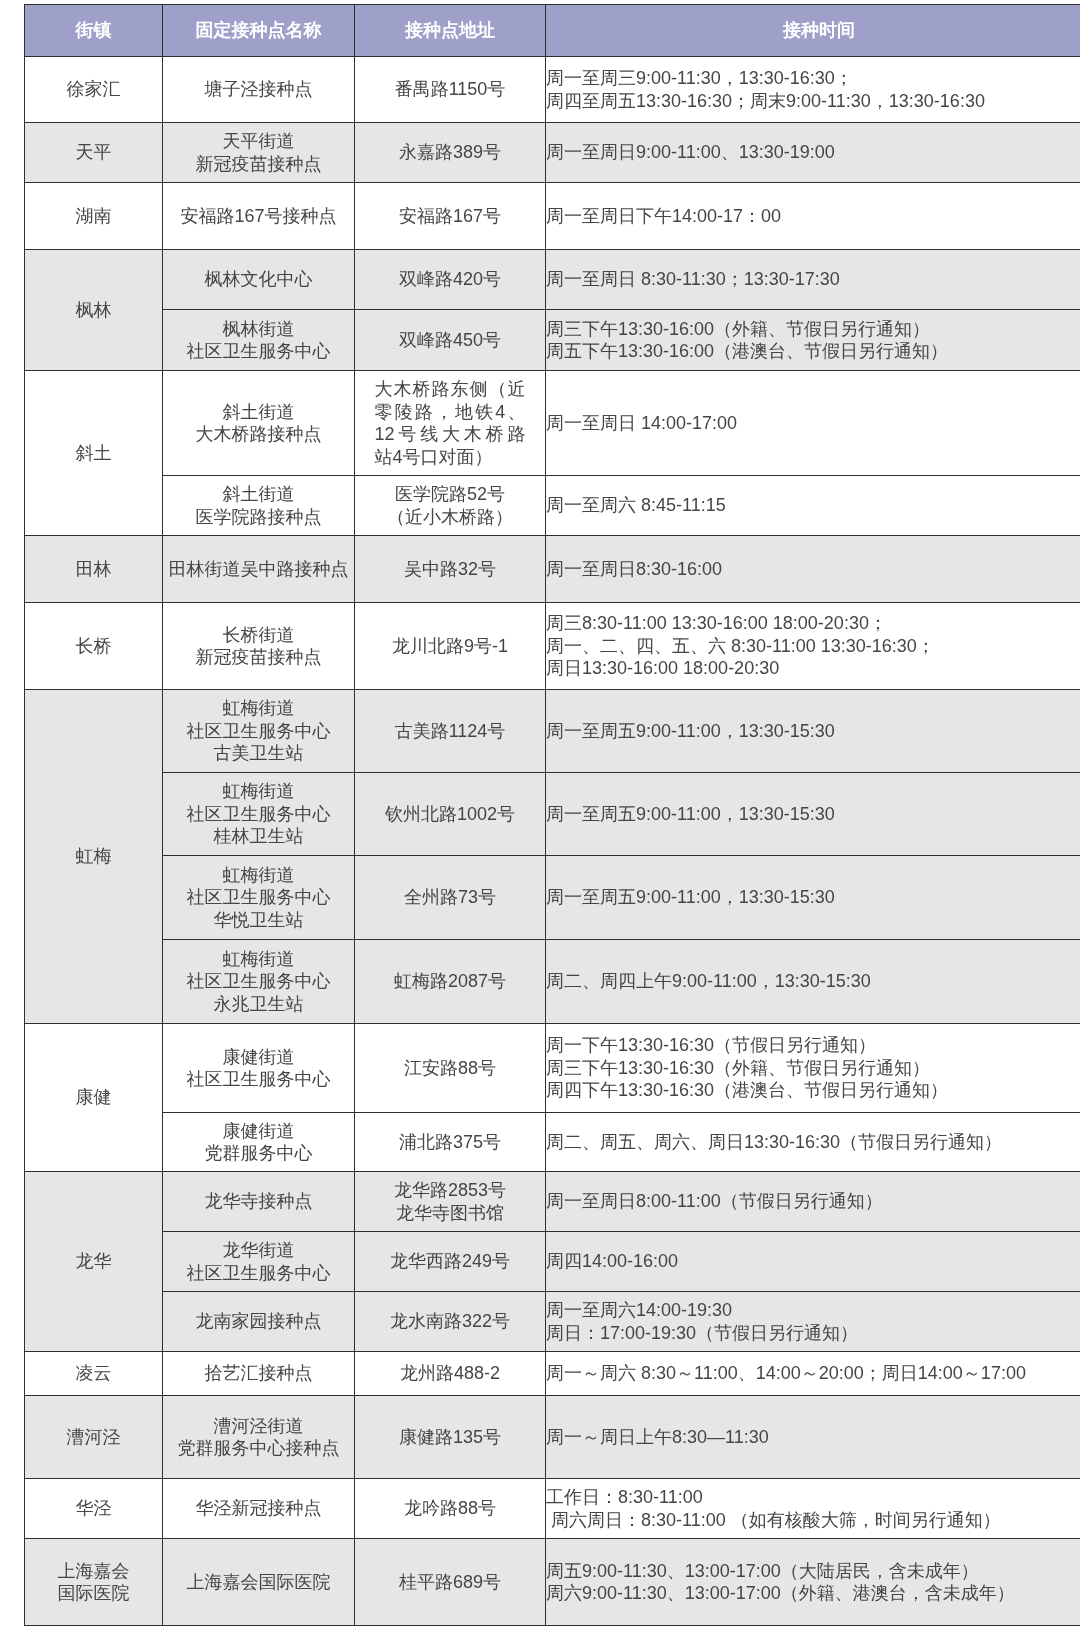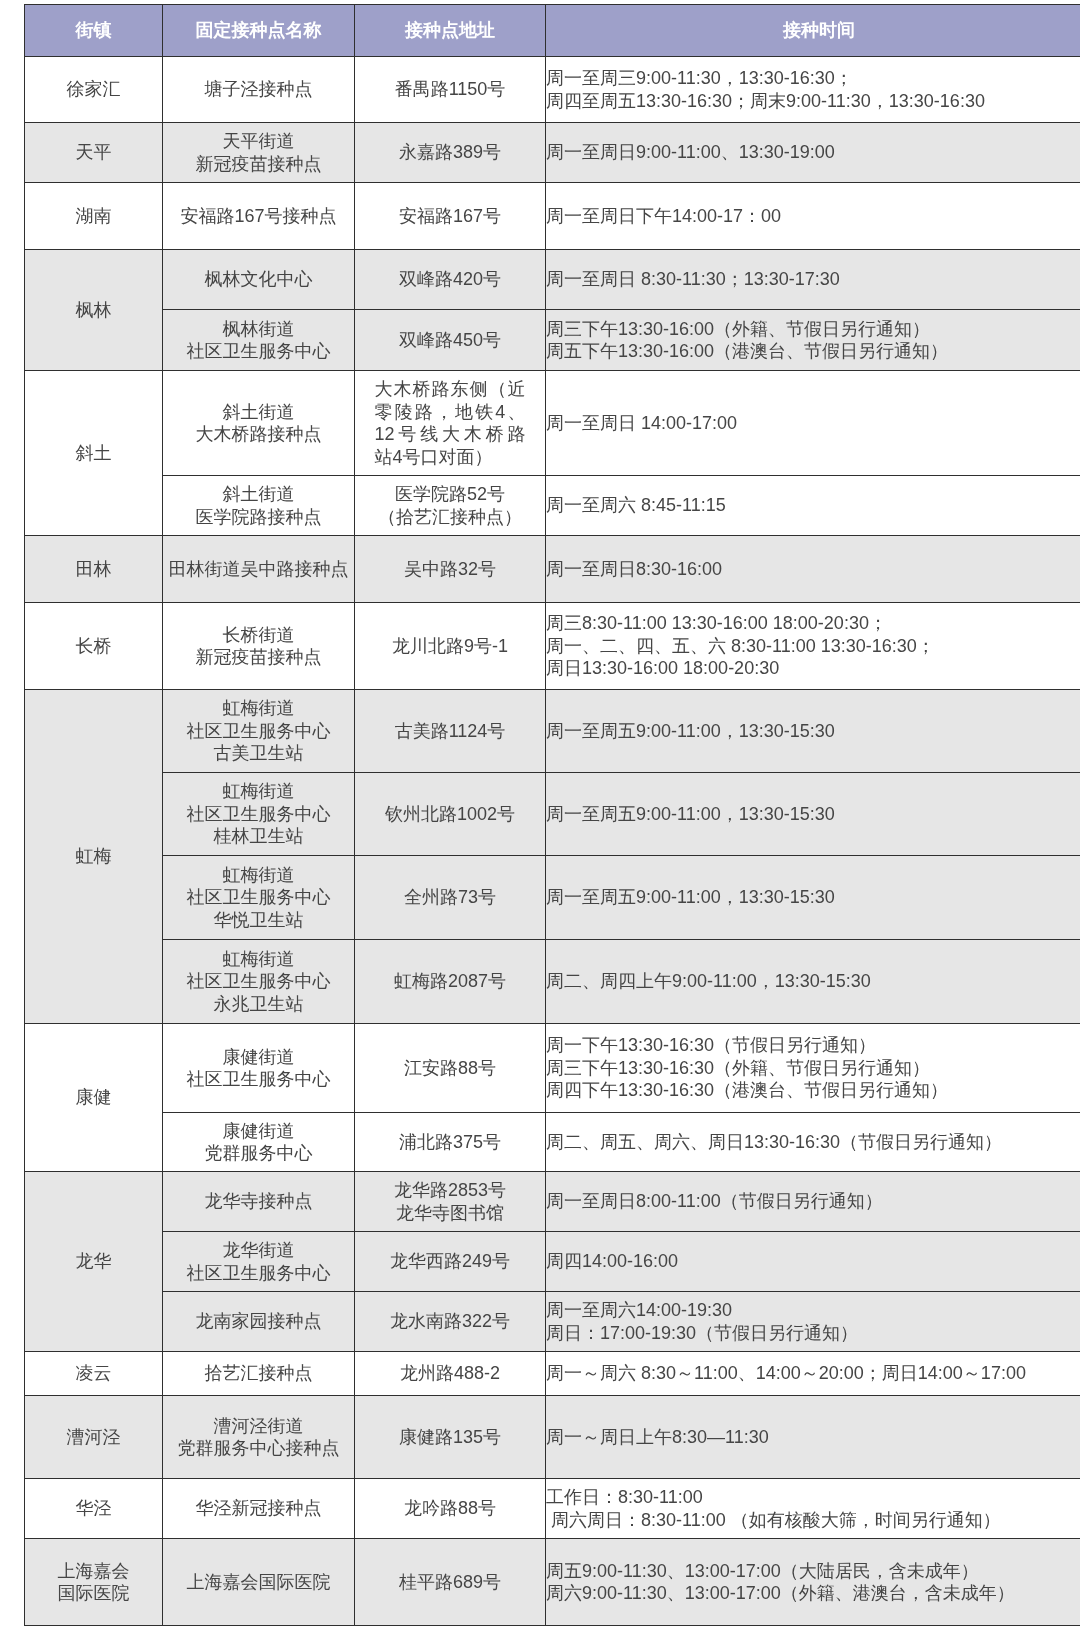--- a/index.html
+++ b/index.html
@@ -107,21 +107,21 @@
       <td class="town" rowspan="2">斜土</td>
       <td class="name">斜土街道
 大木桥路接种点</td>
       <td class="addr"><div class="justify"><span class="jl">大木桥路东侧（近</span><span class="jl">零陵路，地铁4、</span><span class="jl">12号线大木桥路</span><span>站4号口对面）</span></div></td>
       <td class="hours">周一至周日 14:00-17:00</td>
     </tr>
     <tr style="height:60px">
       <td class="name">斜土街道
 医学院路接种点</td>
       <td class="addr">医学院路52号
-（拾艺汇接种点）</td>
+（近小木桥路）</td>
       <td class="hours">周一至周六 8:45-11:15</td>
     </tr>
 
     <tr class="alt" style="height:67px">
       <td class="town">田林</td>
       <td class="name">田林街道吴中路接种点</td>
       <td class="addr">吴中路32号</td>
       <td class="hours">周一至周日8:30-16:00</td>
     </tr>
 

